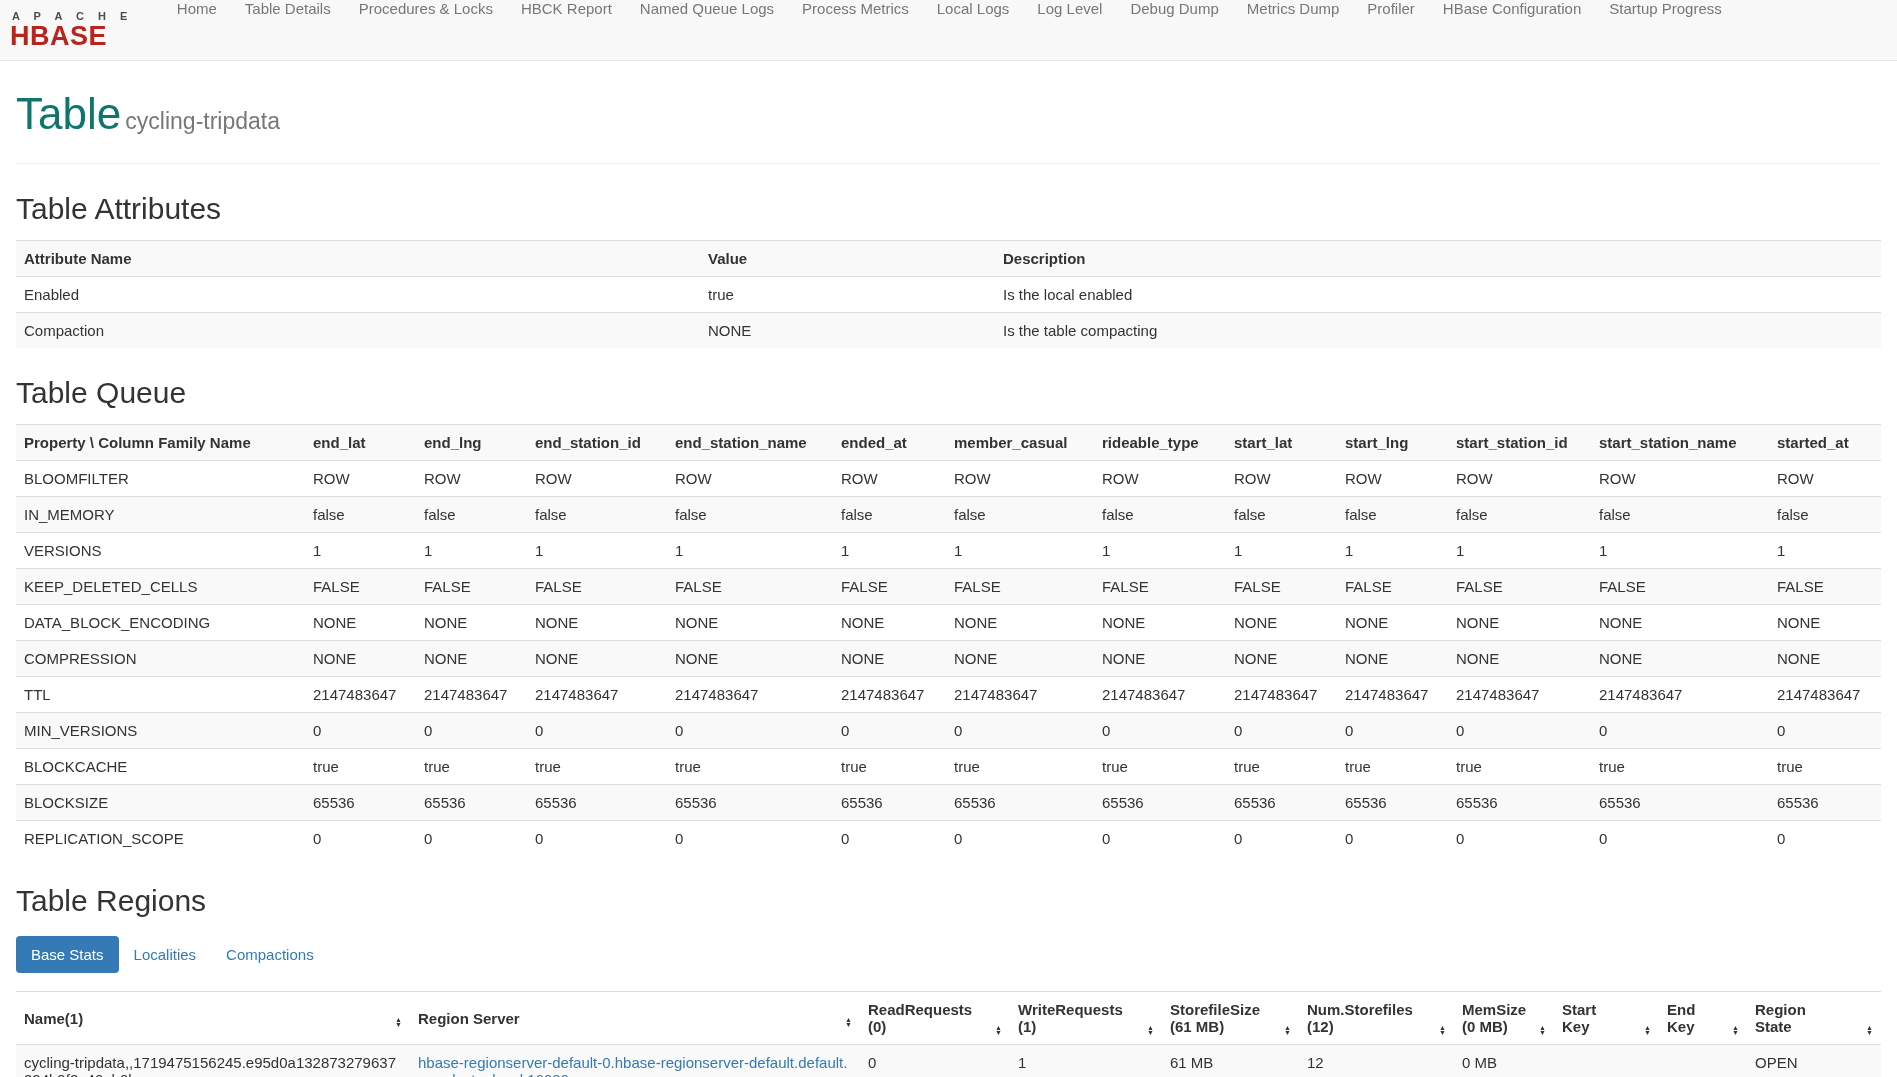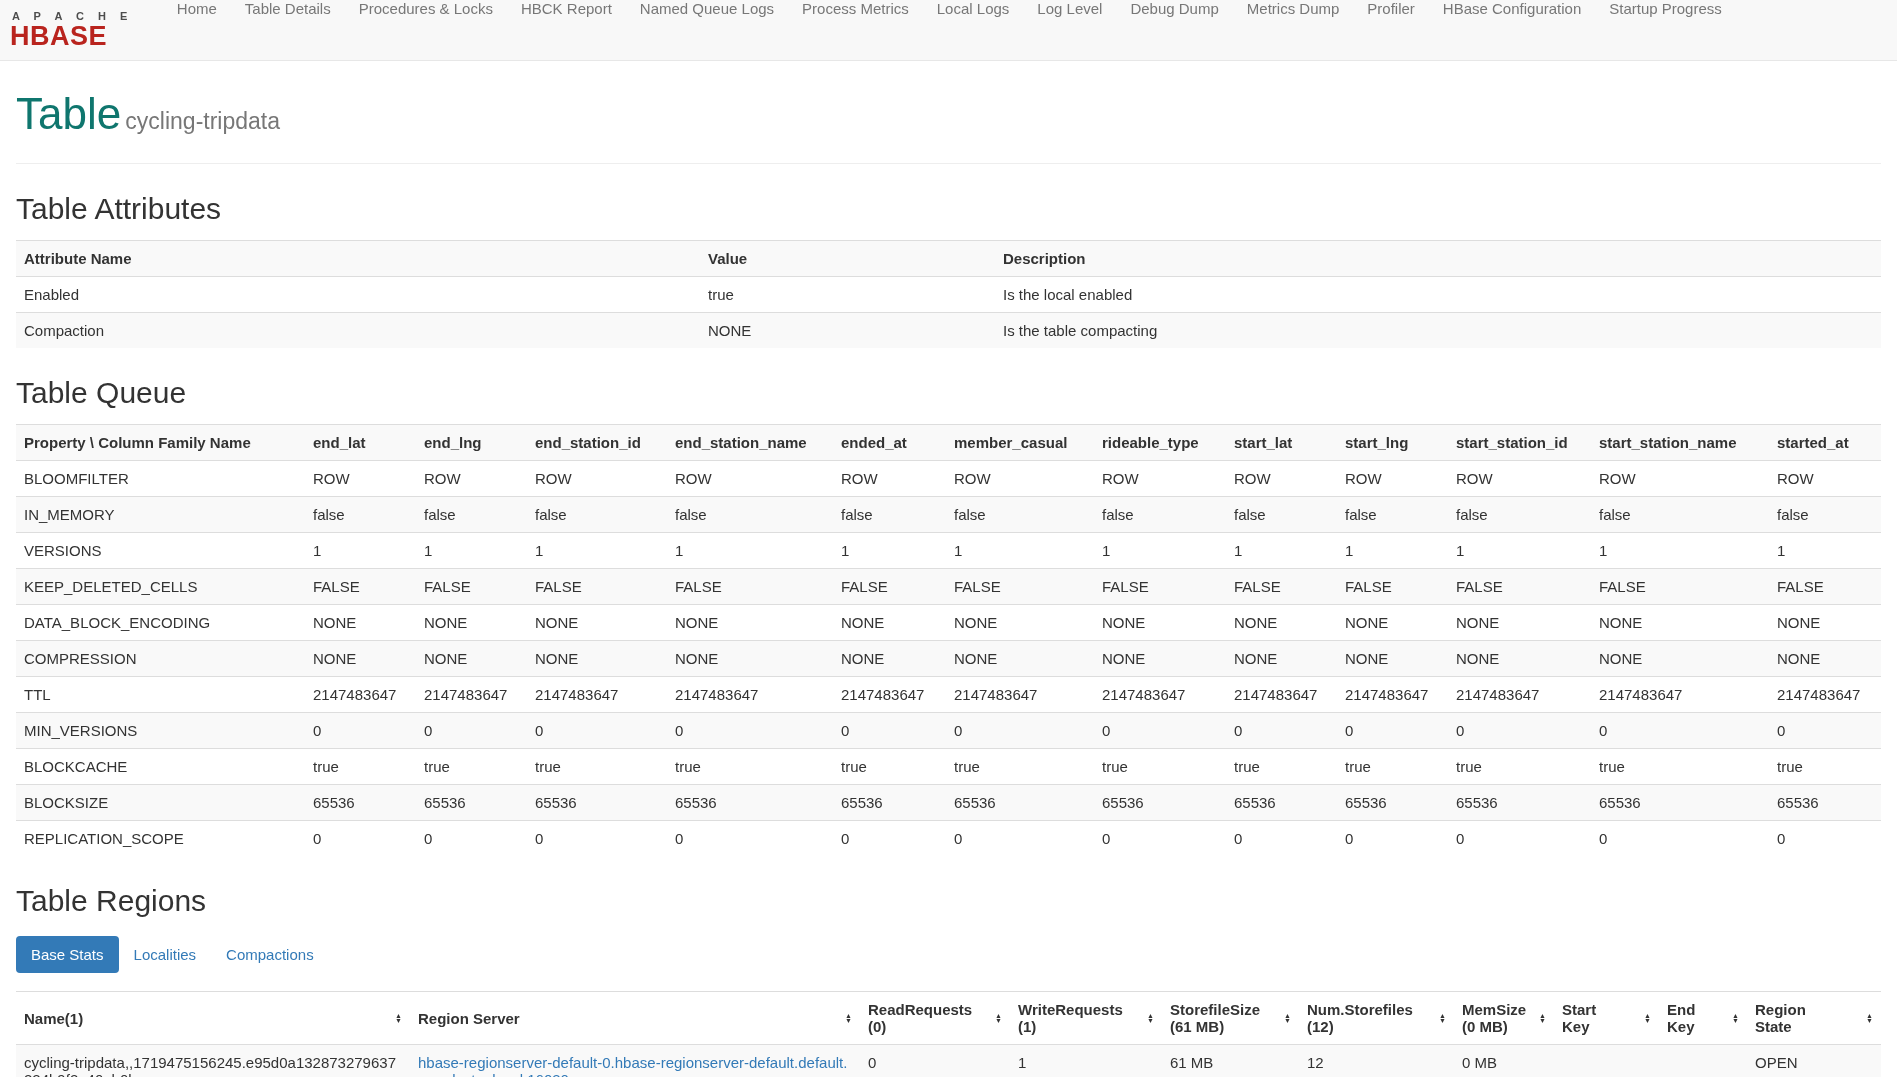--- a/index.html
+++ b/index.html
@@ -29,21 +29,21 @@
   hr.rule { border:0; border-top:1px solid #eee; margin:24px 0 0; }
   h2.section { font-size:30px; font-weight:500; color:#333; margin:28px 0 14px; }
   
   table { width:100%; border-collapse:collapse; table-layout:fixed; }
   th, td { padding:9px 8px; text-align:left; border-top:1px solid #ddd; font-size:15px; }
   th { font-weight:bold; }
   .striped tr:nth-child(odd) { background:#f9f9f9; }
   .regions-table tbody tr:nth-child(odd) { background:#f9f9f9; }
   .regions-table td { vertical-align:top; }
   .regions-table th { vertical-align:middle; }
-  .th-flex { display:flex; justify-content:space-between; align-items:center; }
+  .th-flex { display:flex; justify-content:space-between; align-items:flex-end; }
   .th-label { white-space:pre-line; }
   .sort-icon { display:flex; flex-direction:column; align-items:center; font-size:7px; line-height:5px; color:#333; margin-left:4px; flex:0 0 auto; }
   .break { word-break:break-all; }
   a.link { color:#337ab7; text-decoration:none; cursor:pointer; }
   
   .tabs { display:flex; margin:18px 0 18px; }
   .tab { padding:10px 15px; color:#337ab7; font-size:15px; border-radius:4px; cursor:pointer; }
   .tab.active { background:#337ab7; color:#fff; }
 </style>
 </head>

